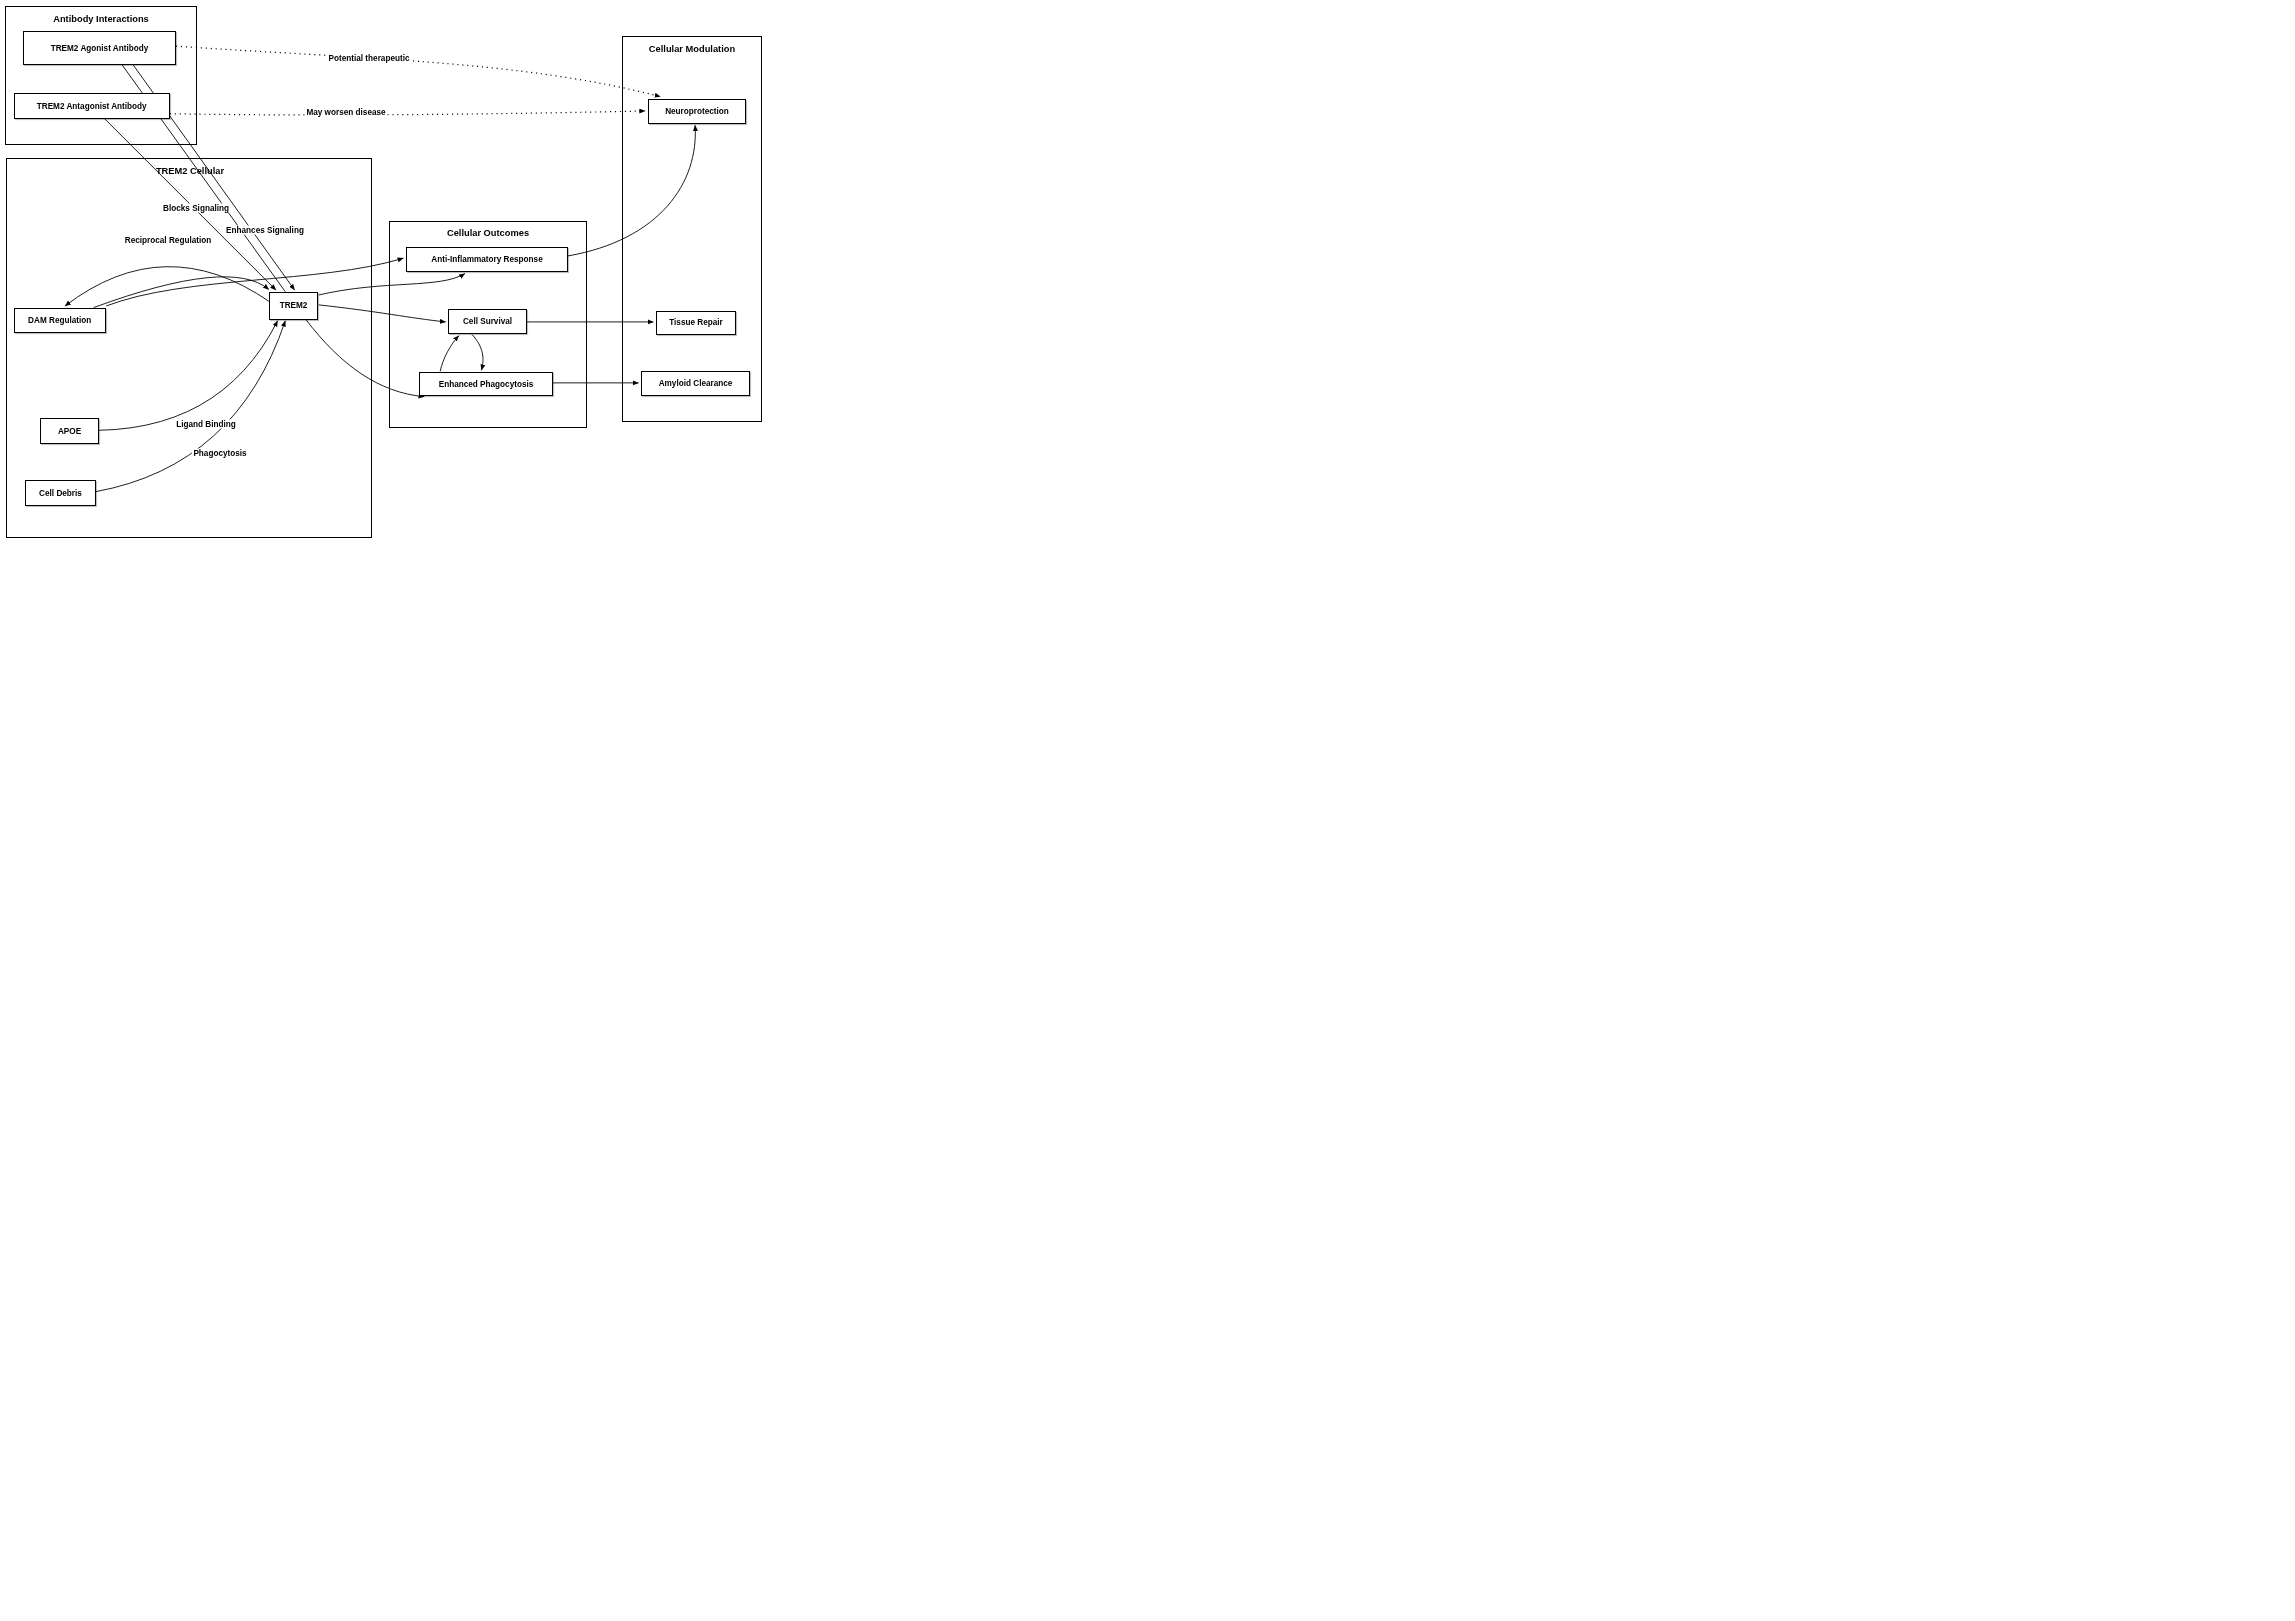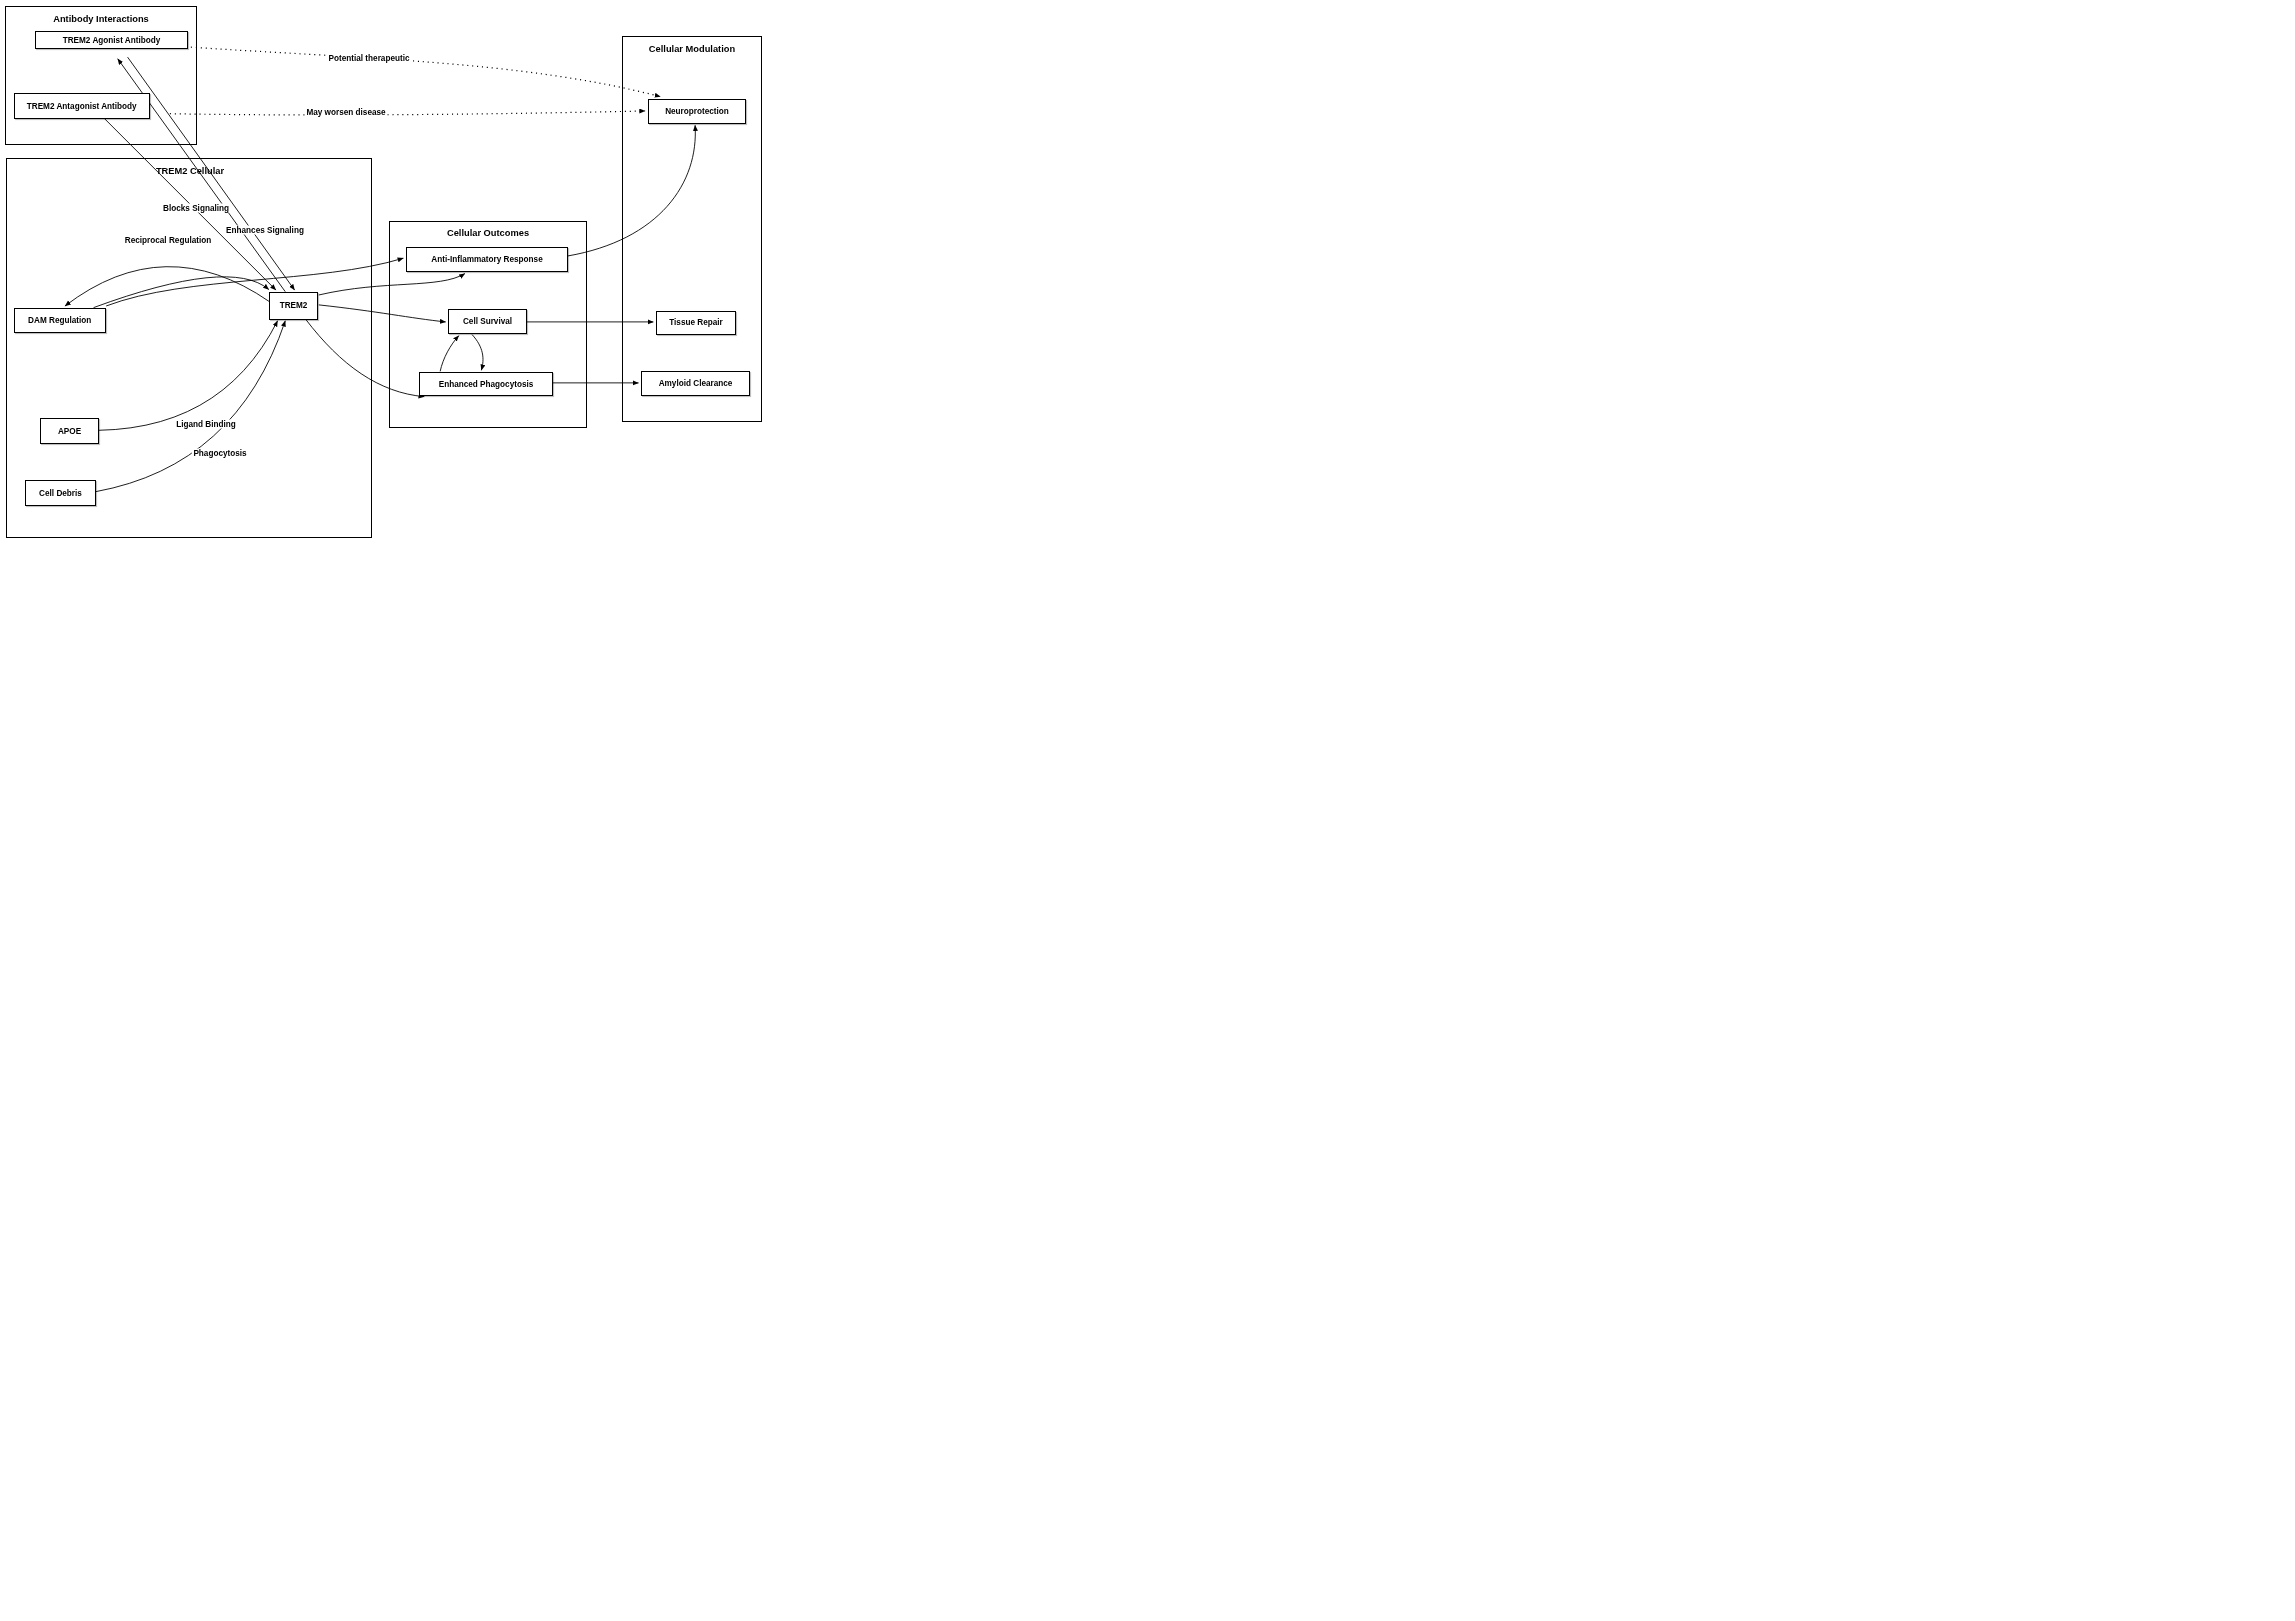--- a/index.html
+++ b/index.html
@@ -111,22 +111,22 @@
     <div class="group-title" style="left: 488px; top: 233px;">Cellular Outcomes</div>
     <div class="group" style="left: 622px; top: 36px; width: 140px; height: 386px;"></div>
     <div class="group-title" style="left: 692px; top: 49px;">Cellular Modulation</div>
     <div class="edge-label" style="left: 265px; top: 230px;">Enhances Signaling</div>
     <div class="edge-label" style="left: 196px; top: 208px;">Blocks Signaling</div>
     <div class="edge-label" style="left: 369px; top: 58px;">Potential therapeutic</div>
     <div class="edge-label" style="left: 346px; top: 112px;">May worsen disease</div>
     <div class="edge-label" style="left: 168px; top: 240px;">Reciprocal Regulation</div>
     <div class="edge-label" style="left: 206px; top: 424px;">Ligand Binding</div>
     <div class="edge-label" style="left: 220px; top: 453px;">Phagocytosis</div>
-    <div class="node" style="left: 23px; top: 31px; width: 153px; height: 18px; margin-left: 12px;">TREM2 Agonist Antibody</div>
-    <div class="node" style="left: 13.7px; top: 93px; width: 136px; height: 26px;">TREM2 Antagonist Antibody</div>
+    <div class="node" style="left: 23px; top: 31px; width: 153px; height: 34px;">TREM2 Agonist Antibody</div>
+    <div class="node" style="left: 13.7px; top: 93px; width: 156px; height: 26px;">TREM2 Antagonist Antibody</div>
     <div class="node" style="left: 13.7px; top: 308px; width: 92px; height: 25px;">DAM Regulation</div>
     <div class="node" style="left: 269px; top: 292px; width: 49px; height: 27.5px;">TREM2</div>
     <div class="node" style="left: 40px; top: 418px; width: 59px; height: 26px;">APOE</div>
     <div class="node" style="left: 25px; top: 480px; width: 71px; height: 26px;">Cell Debris</div>
     <div class="node" style="left: 406px; top: 247px; width: 162px; height: 25px;">Anti-Inflammatory Response</div>
     <div class="node" style="left: 448px; top: 309px; width: 79px; height: 25px;">Cell Survival</div>
     <div class="node" style="left: 419px; top: 372px; width: 134px; height: 24px;">Enhanced Phagocytosis</div>
     <div class="node" style="left: 648px; top: 99px; width: 98px; height: 25px;">Neuroprotection</div>
     <div class="node" style="left: 656px; top: 311px; width: 80px; height: 23.6px;">Tissue Repair</div>
     <div class="node" style="left: 641px; top: 371px; width: 109px; height: 25px;">Amyloid Clearance</div>

